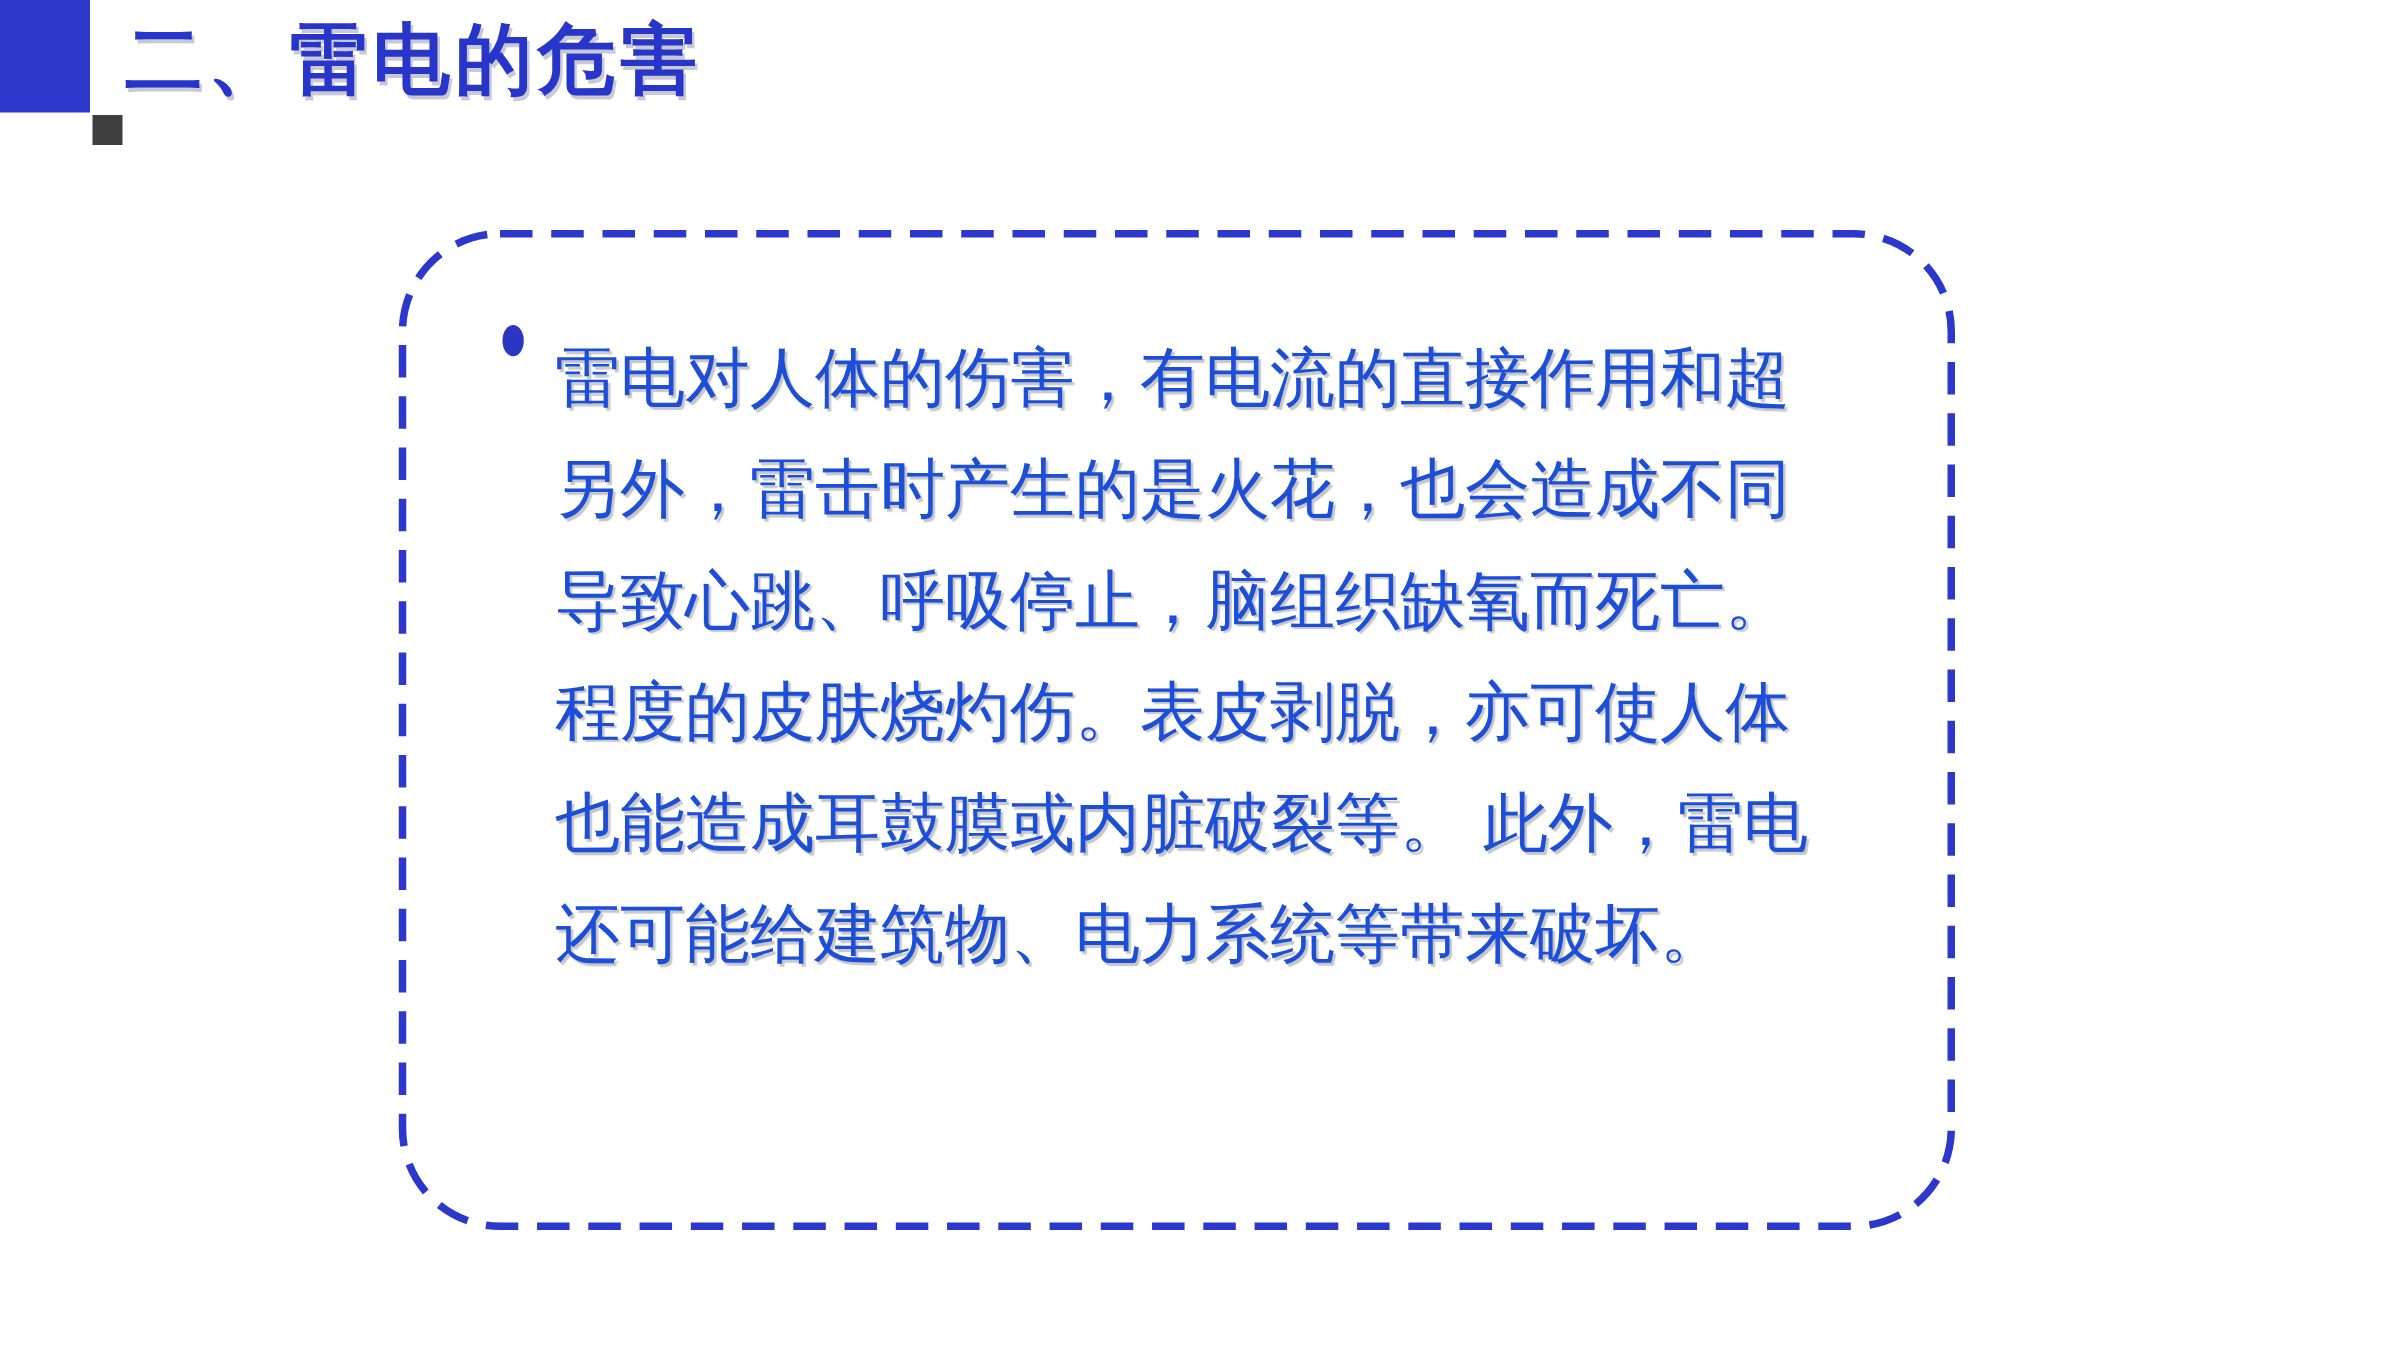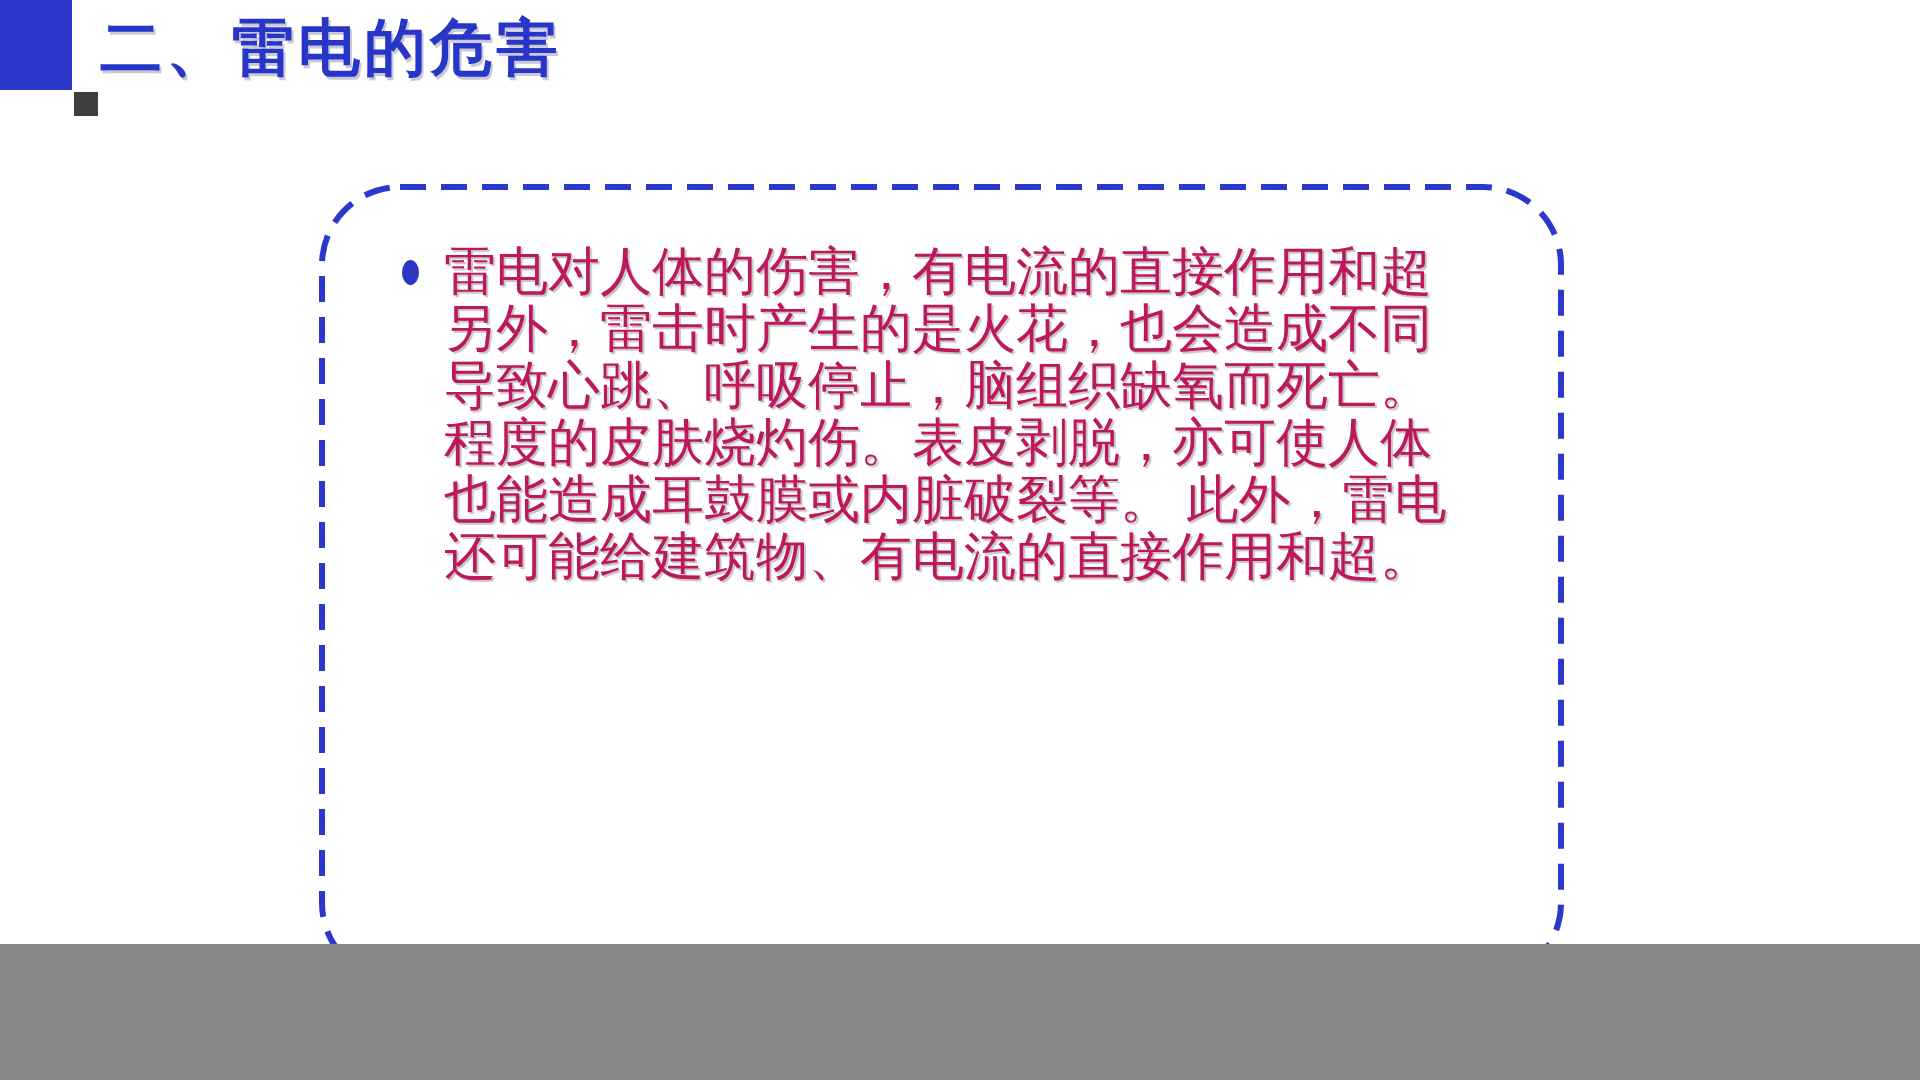--- a/index.html
+++ b/index.html
@@ -1,18 +1,18 @@
 <!DOCTYPE html>
 <html><head>
 <meta charset="utf-8">
 <style>
   html,body{margin:0;padding:0;background:#888;}
   .slide{
     position:relative;
-    width:1920px;height:944px;
+    width:1920px;height:1080px;
     background:#ffffff;
     overflow:hidden;
     font-family:"Liberation Sans", sans-serif;
   }
   .decor-blue-square{
     position:absolute;left:0;top:0;
     width:72px;height:90px;
     background:#2b38cb;
   }
   .decor-dark-square{
@@ -52,24 +52,25 @@
     width:17px;height:25px;
     border-radius:50%;
     background:#2b36c2;
   }
   .bullet-lines{
     flex:1 1 auto;
   }
   .bullet-line{
     font-size:52px;
     line-height:57px;
-    color:#be185d;
+    color:#1d4ed8;
     letter-spacing:0px;
     white-space:nowrap;
     text-shadow:2px 2px 1px rgba(150,150,150,0.55);
+    margin-top:32px;
   }
 </style>
 </head>
 <body>
 
 <div class="slide">
 
   <div class="decor-blue-square"></div>
   <div class="decor-dark-square"></div>
 
@@ -83,19 +84,19 @@
         <div class="bullet-item">
           <div class="bullet-dot-col">
             <span class="bullet-dot" style="background: rgb(43, 54, 194);"></span>
           </div>
           <div class="bullet-lines">
             <div class="bullet-line">雷电对人体的伤害，有电流的直接作用和超</div>
             <div class="bullet-line">另外，雷击时产生的是火花，也会造成不同</div>
             <div class="bullet-line">导致心跳、呼吸停止，脑组织缺氧而死亡。</div>
             <div class="bullet-line">程度的皮肤烧灼伤。表皮剥脱，亦可使人体</div>
             <div class="bullet-line">也能造成耳鼓膜或内脏破裂等。 此外，雷电</div>
-            <div class="bullet-line">还可能给建筑物、有电流的直接作用和超。</div>
+            <div class="bullet-line">还可能给建筑物、电力系统等带来破坏。</div>
           </div>
         </div>
       </div>
   </div>
 
 </div>
 
 </body></html>

